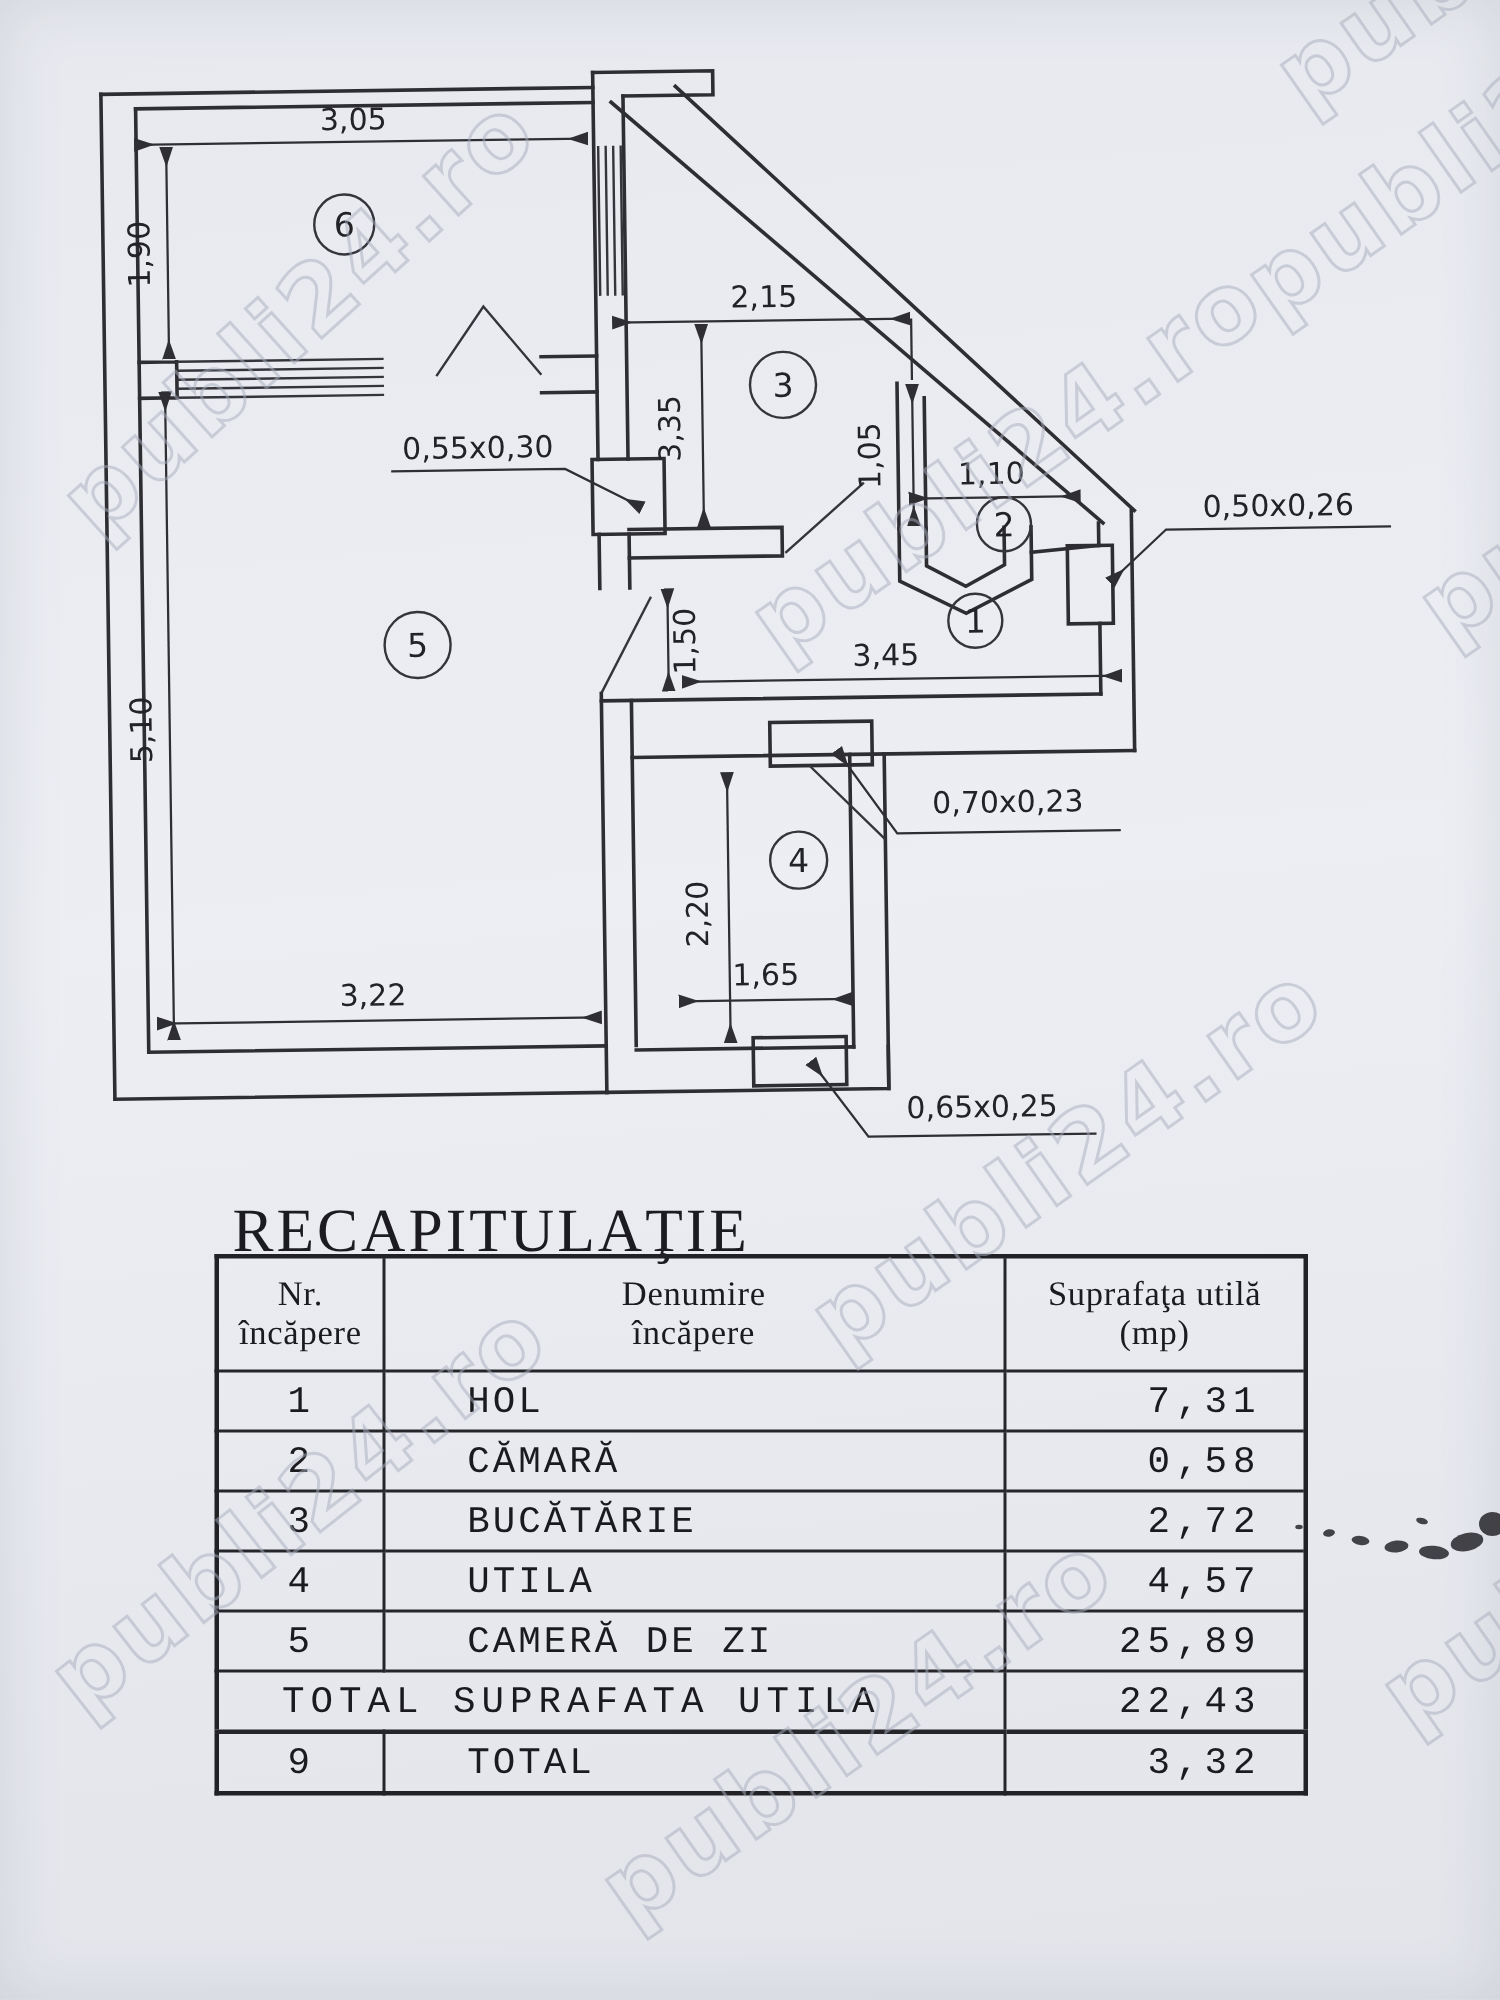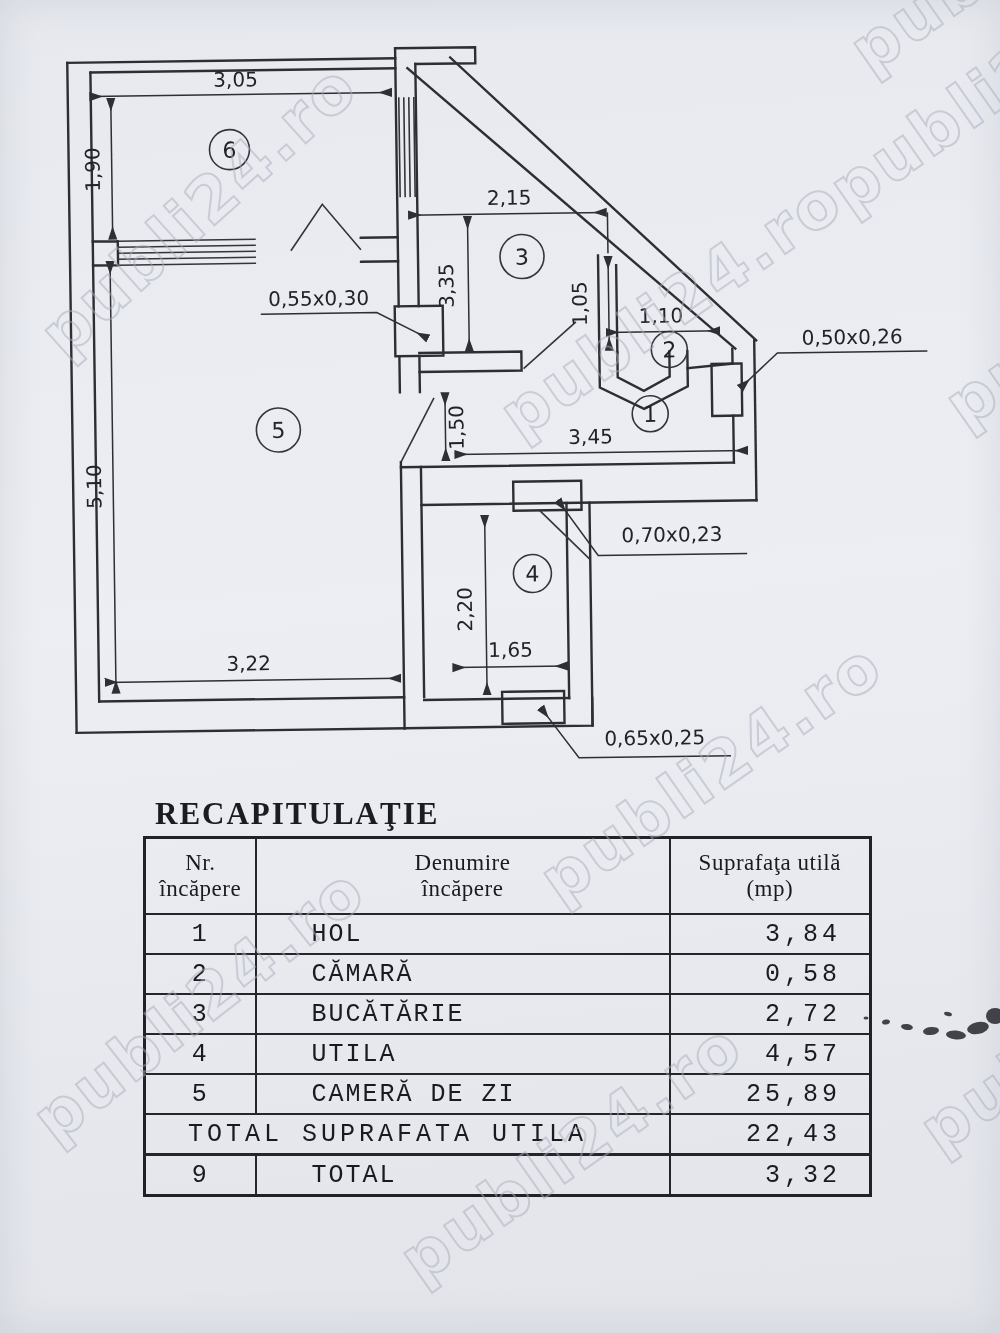--- a/index.html
+++ b/index.html
@@ -16,21 +16,21 @@
   .w{stroke:#2e2e32;stroke-width:2.4;fill:none;stroke-linecap:square;}
   .thin{stroke:#34343a;stroke-width:1.6;fill:none;}
   .dim{stroke:#2e2e33;stroke-width:1.5;fill:none;}
   .dimtxt{font-family:"DejaVu Sans",sans-serif;font-size:20px;fill:#232327;}
   .roomtxt{font-family:"DejaVu Sans",sans-serif;font-size:22px;fill:#232327;}
   .wmtxt{font-family:"DejaVu Sans",sans-serif;font-weight:700;font-size:64px;
          fill:none;stroke:#a9aebd;stroke-width:2;letter-spacing:3px;opacity:.5;}
   
   .recap-title{
     position:absolute;left:155px;top:796px;
-    font-family:"Liberation Serif",serif;font-size:31px;font-weight:700;
+    font-family:"Liberation Serif",serif;font-size:41px;font-weight:400;
     letter-spacing:2px;color:#1c1c20;
   }
   .recap-table{
     position:absolute;left:143px;top:836px;width:726px;
     border-collapse:collapse;table-layout:fixed;
     font-family:"Liberation Mono",monospace;color:#1b1b1f;
     border:3px solid #222226;
   }
   .recap-table col.c1{width:111px}
   .recap-table col.c2{width:414px}
@@ -201,21 +201,21 @@
         <th>
           <span class="hdr2">Suprafaţa utilă</span>
           <span class="hdr2">(mp)</span>
         </th>
       </tr>
     </thead>
     <tbody>
       <tr>
         <td class="nr">1</td>
         <td class="name">HOL</td>
-        <td class="val">3,84</td>
+        <td class="val">7,31</td>
       </tr>
       <tr>
         <td class="nr">2</td>
         <td class="name">CĂMARĂ</td>
         <td class="val">0,58</td>
       </tr>
       <tr>
         <td class="nr">3</td>
         <td class="name">BUCĂTĂRIE</td>
         <td class="val">2,72</td>

